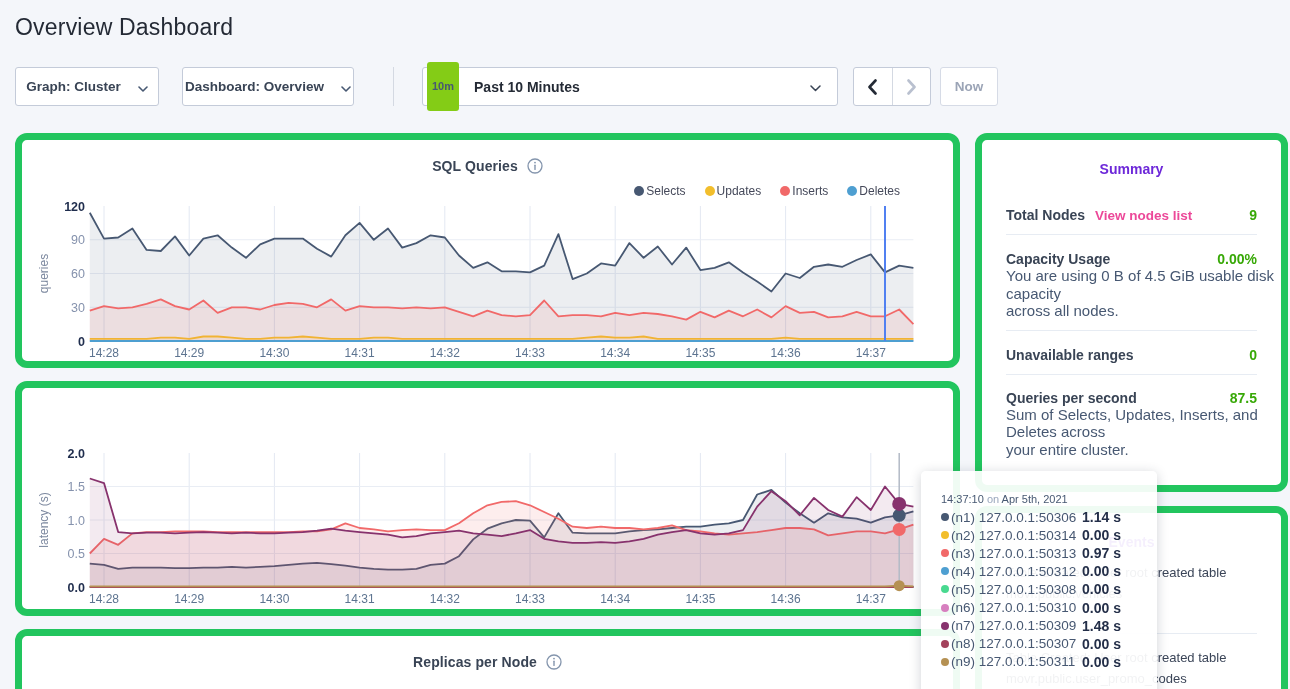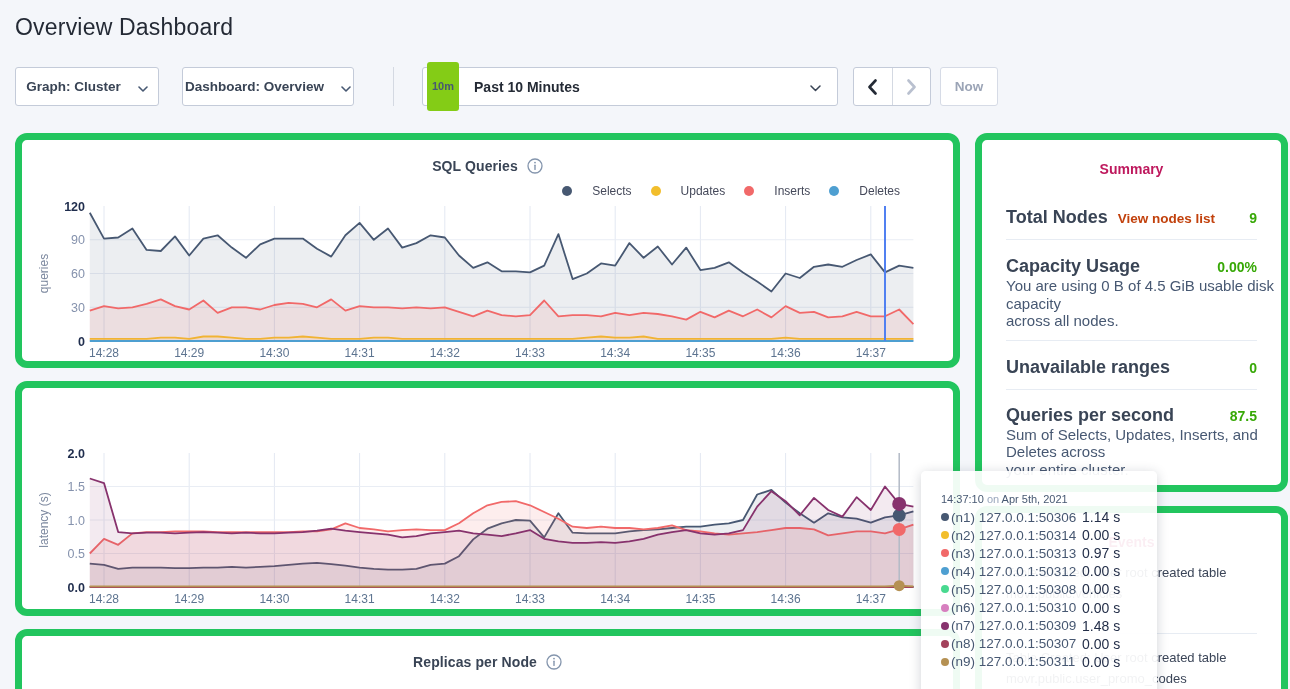--- a/index.html
+++ b/index.html
@@ -67,36 +67,36 @@
 
   .chart-title-row {
     position:absolute; left:0; right:0; top:16px; height:20px;
     display:flex; align-items:center; justify-content:center; gap:9px;
   }
   .chart-title { font-size:14px; font-weight:bold; color:#394455; letter-spacing:0.1px; }
   .chart-legend {
     position:absolute; top:44px; right:53px; height:14px;
     display:flex; align-items:center; gap:19px;
   }
-  .legend-item { display:flex; align-items:center; gap:20px; }
+  .legend-item { display:flex; align-items:center; gap:2px; }
   .legend-dot { width:10px; height:10px; border-radius:50%; }
   .legend-label { font-size:12px; color:#45495a; }
   .chart-svg { position:absolute; left:0; top:0; }
 
   
   .side-title {
-    text-align:center; font-size:14px; font-weight:bold; color:#be185d;
+    text-align:center; font-size:14px; font-weight:bold; color:#6d28d9;
     padding-top:21px; height:37px;
   }
   .sum-rows { padding:0 24px; }
   .sum-row { border-bottom:1px solid #e7ecf3; }
   .sum-row:last-child { border-bottom:none; }
   .sum-head { display:flex; align-items:baseline; }
-  .sum-label { font-size:18px; font-weight:bold; color:#394455; white-space:nowrap; }
-  .sum-link { font-size:13.5px; font-weight:bold; color:#c2410c; margin-left:10px; cursor:pointer; white-space:nowrap; }
+  .sum-label { font-size:14px; font-weight:bold; color:#394455; white-space:nowrap; }
+  .sum-link { font-size:13.5px; font-weight:bold; color:#ec4899; margin-left:10px; cursor:pointer; white-space:nowrap; }
   .sum-value { margin-left:auto; font-size:14px; font-weight:bold; color:#37a806; text-align:right; }
   .sum-desc { font-size:15px; color:#475872; line-height:17.5px; white-space:pre-line; width:276px; }
 
   
   .event-rows { padding:0 24px; }
   .event-row { border-bottom:1px solid #e7ecf3; }
   .event-row:last-child { border-bottom:none; }
   .event-msg { font-size:13px; color:#3b4558; line-height:21px; white-space:pre-line; }
   .event-caption { height:17px; }
 
@@ -107,21 +107,21 @@
     border-radius:5px;
     box-shadow:0 2px 12px rgba(40,50,70,0.22);
     padding:21px 14px 14px 20px;
     z-index:50;
   }
   .tt-head { font-size:11px; color:#475872; line-height:15px; margin-bottom:1px; white-space:nowrap; }
   .tt-head .tt-on { color:#9aa7bd; }
   .tt-row { display:flex; align-items:center; height:18.1px; }
   .tt-dot { width:8px; height:8px; border-radius:50%; flex:none; }
   .tt-label { margin-left:2px; width:131px; font-size:13.5px; color:#475872; white-space:nowrap; }
-  .tt-value { font-size:14px; font-weight:normal; color:#242f49; white-space:nowrap; }
+  .tt-value { font-size:14px; font-weight:bold; color:#242f49; white-space:nowrap; }
 </style>
 </head>
 <body>
 
 <h1 class="page-title">Overview Dashboard</h1>
 
 <div class="dropdown" style="left:15px; width:144px;">
   <span class="dd-label">Graph: Cluster</span>
   <span>
     <svg width="10" height="6" viewBox="0 0 10 6">

